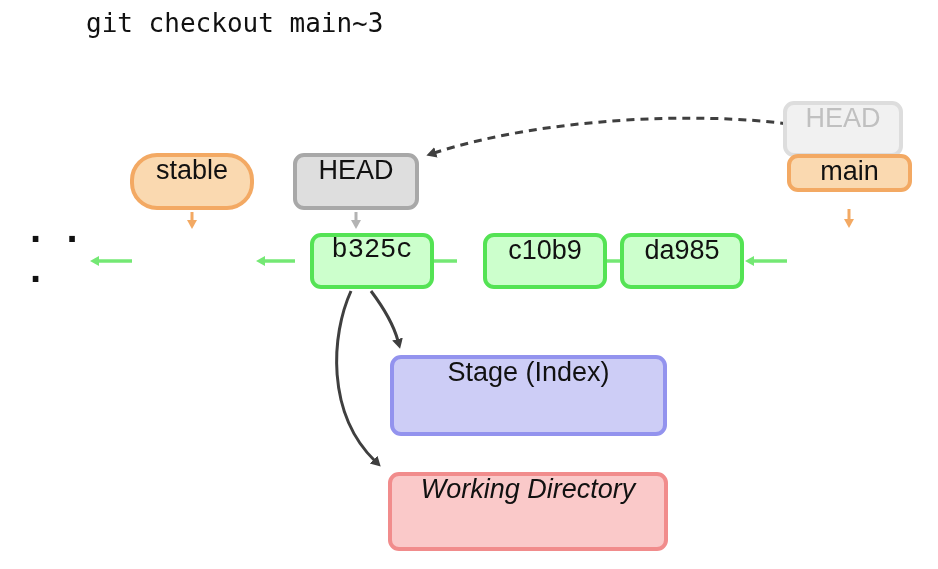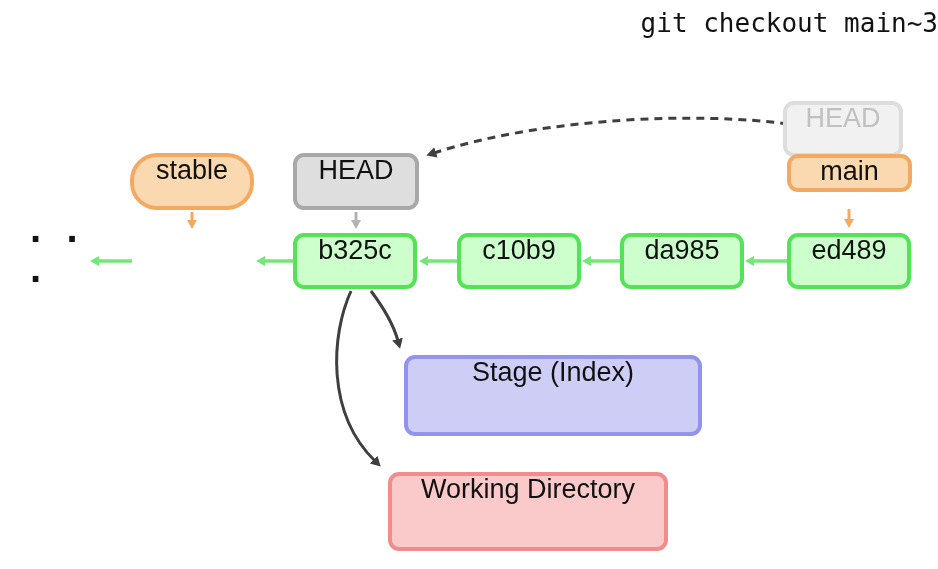--- a/index.html
+++ b/index.html
@@ -8,23 +8,23 @@
     width: 938px;
     height: 569px;
     background: #ffffff;
     font-family: "Liberation Sans", "DejaVu Sans", sans-serif;
     overflow: hidden;
   }
   .title {
     position: absolute;
     left: 0; top: 8px;
     width: 938px;
-    padding-left: 113px; 
+    padding-left: 86px; 
     box-sizing: border-box;
-    text-align: right;
+    text-align: left;
     font-family: "DejaVu Sans Mono", "Liberation Mono", monospace;
     font-size: 26px;
     color: #111111;
     letter-spacing: 0px;
   }
   .arrows { position: absolute; left: 0; top: 0; }
   .box {
     position: absolute;
     box-sizing: border-box;
     border-radius: 11px;
@@ -101,33 +101,30 @@
     <span>main</span>
   </div>
 
   <div class="box ref-orange" style="left:130px; top:153px; width:124px; height:57px;border-radius:27px;">
     <span>stable</span>
   </div>
   <div class="box ref-gray" style="left:293px; top:153px; width:126px; height:57px;">
     <span>HEAD</span>
   </div>
 
-  <div class="box commit" style="left:293px;">
+  <div class="box commit" style="left:310px;font-family:Liberation Mono, monospace;">
     <span>b325c</span>
   </div>
-  <div class="box commit" style="left:457px;">
+  <div class="box commit" style="left:483px;">
     <span>c10b9</span>
   </div>
   <div class="box commit" style="left:620px;">
     <span>da985</span>
   </div>
-  <div class="box commit" style="left:787px;">
-    <span>ed489</span>
-  </div>
 
-  <div class="box stage" style="left:404px; top:355px; width:298px; height:81px;">
+  <div class="box stage" style="left:390px; top:355px; width:277px; height:81px;">
     <span>Stage (Index)</span>
   </div>
-  <div class="box wd" style="left:388px; top:472px; width:280px; height:79px;">
+  <div class="box wd" style="left:388px; top:472px; width:280px; height:79px;font-style:italic;">
     <span>Working Directory</span>
   </div>
 
 </div>
 
 </body></html>

